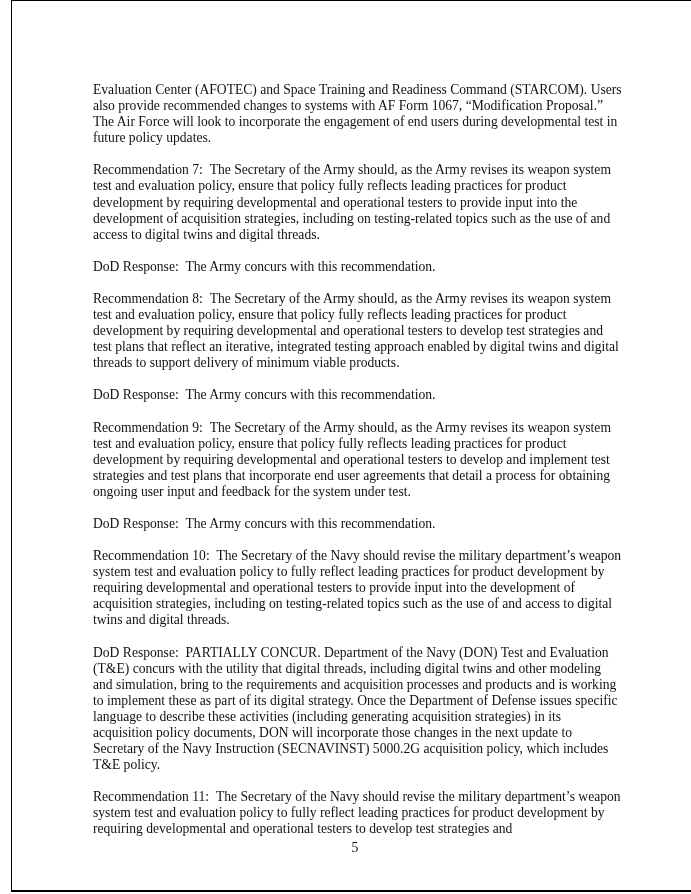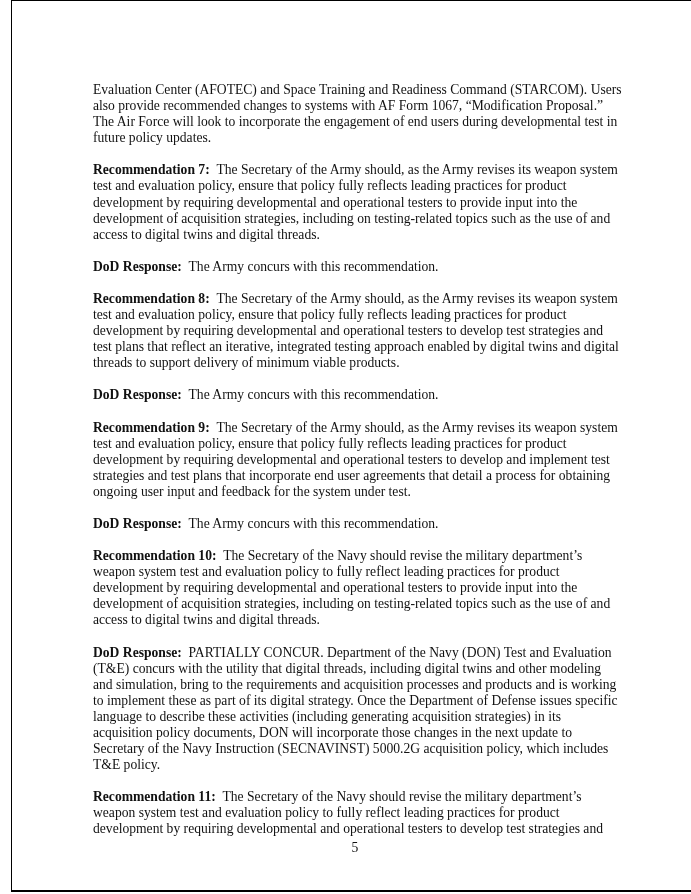--- a/index.html
+++ b/index.html
@@ -34,21 +34,21 @@
       font-family: "Liberation Serif", "DejaVu Serif", serif;
       font-size: 13.6px;
       line-height: 16.1px;
       color: #111;
     }
     .para {
       margin: 0 0 16px 0;
       padding: 0;
     }
     .label {
-      font-weight: bold;
+      font-weight: normal;
     }
     .page-number {
       position: absolute;
       left: 0;
       width: 100%;
       top: 839px;
       text-align: center;
       font-family: "Liberation Serif", "DejaVu Serif", serif;
       font-size: 13.6px;
       color: #111;

